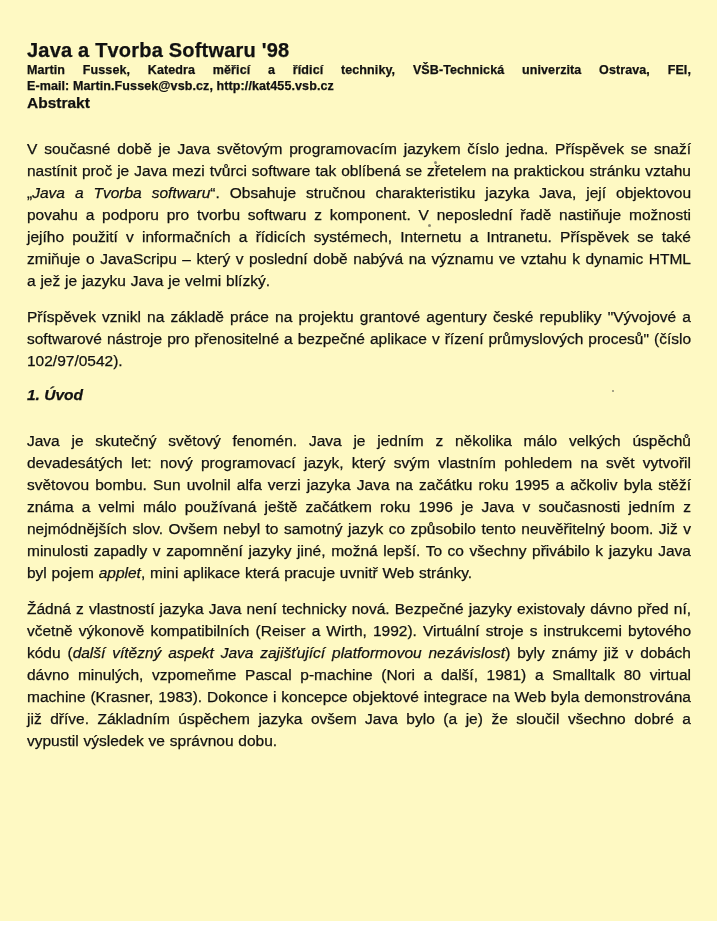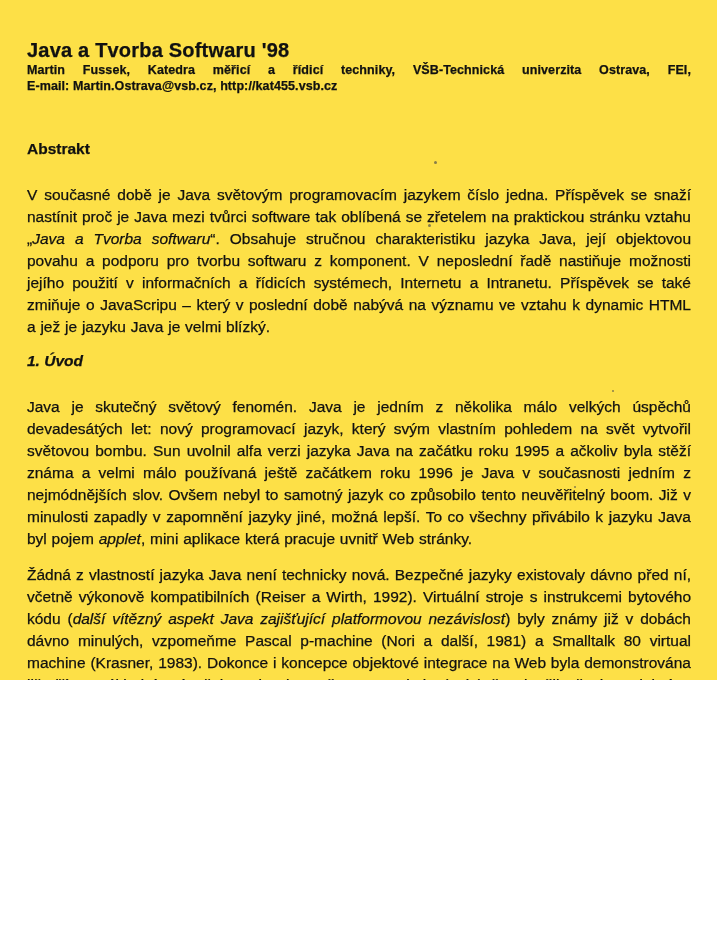--- a/index.html
+++ b/index.html
@@ -3,24 +3,24 @@
 <meta charset="utf-8">
 <style>
   html, body {
     margin: 0;
     padding: 0;
     background: #ffffff;
   }
   .page {
     position: relative;
     width: 717px;
-    height: 680px;
+    height: 921px;
     box-sizing: border-box;
     padding: 38px 26px 0 27px;
-    background: #fde047;
+    background: #fef9c3;
     color: #111111;
     font-family: "Liberation Sans", "DejaVu Sans", sans-serif;
     overflow: hidden;
     -webkit-text-stroke: 0.25px currentColor;
   }
   .title {
     margin: 0;
     font-size: 20px;
     line-height: 24px;
     font-weight: bold;
@@ -36,21 +36,21 @@
   .justify-line {
     text-align: justify;
     text-align-last: justify;
   }
   .heading {
     margin: 0;
     font-size: 15.5px;
     line-height: 18px;
     font-weight: bold;
   }
-  .h-abstract { margin-top: 46px; }
+  .h-abstract { }
   .h-uvod { margin-top: 14px; font-style: italic; }
   .para {
     margin: 14px 0 0 0;
     font-size: 15.5px;
     line-height: 22px;
     text-align: justify;
     hyphens: none;
     word-spacing: 0.5px;
   }
   .para.first { margin-top: 26px; }
@@ -68,27 +68,28 @@
 </style>
 </head>
 <body>
 
 <div class="page">
 
   <h1 class="title">Java a Tvorba Softwaru '98</h1>
 
   <div class="authors">
     <div class="author-line justify-line">Martin Fussek, Katedra měřicí a řídicí techniky, VŠB-Technická univerzita Ostrava, FEI,</div>
-    <div class="author-line">E-mail: Martin.Ostrava@vsb.cz, http://kat455.vsb.cz</div>
+    <div class="author-line">E-mail: Martin.Fussek@vsb.cz, http://kat455.vsb.cz</div>
   </div>
 
   <h2 class="heading h-abstract">Abstrakt</h2>
 
   <p class="para first"><span>V současné době je Java světovým programovacím jazykem číslo jedna. Příspěvek se snaží nastínit proč je Java mezi tvůrci software tak oblíbená se zřetelem na praktickou stránku vztahu „</span><i>Java a Tvorba softwaru</i><span>“. Obsahuje stručnou charakteristiku jazyka Java, její objektovou povahu a podporu pro tvorbu softwaru z komponent. V neposlední řadě nastiňuje možnosti jejího použití v informačních a řídicích systémech, Internetu a Intranetu. Příspěvek se také zmiňuje o JavaScripu – který v poslední době nabývá na významu ve vztahu k dynamic HTML a jež je jazyku Java je velmi blízký.</span></p>
 
+  <p class="para"><span>Příspěvek vznikl na základě práce na projektu grantové agentury české republiky "Vývojové a softwarové nástroje pro přenositelné a bezpečné aplikace v řízení průmyslových procesů" (číslo 102/97/0542).</span></p>
 
   <h2 class="heading h-uvod">1. Úvod</h2>
 
   <p class="para first"><span>Java je skutečný světový fenomén. Java je jedním z několika málo velkých úspěchů devadesátých let: nový programovací jazyk, který svým vlastním pohledem na svět vytvořil světovou bombu. Sun uvolnil alfa verzi jazyka Java na začátku roku 1995 a ačkoliv byla stěží známa a velmi málo používaná ještě začátkem roku 1996 je Java v současnosti jedním z nejmódnějších slov. Ovšem nebyl to samotný jazyk co způsobilo tento neuvěřitelný boom. Již v minulosti zapadly v zapomnění jazyky jiné, možná lepší. To co všechny přivábilo k jazyku Java byl pojem </span><i>applet</i><span>, mini aplikace která pracuje uvnitř Web stránky.</span></p>
 
   <p class="para"><span>Žádná z vlastností jazyka Java není technicky nová. Bezpečné jazyky existovaly dávno před ní, včetně výkonově kompatibilních (Reiser a Wirth, 1992). Virtuální stroje s instrukcemi bytového kódu (</span><i>další vítězný aspekt Java zajišťující platformovou nezávislost</i><span>) byly známy již v dobách dávno minulých, vzpomeňme Pascal p-machine (Nori a další, 1981) a Smalltalk 80 virtual machine (Krasner, 1983). Dokonce i koncepce objektové integrace na Web byla demonstrována již dříve. Základním úspěchem jazyka ovšem Java bylo (a je) že sloučil všechno dobré a vypustil výsledek ve správnou dobu.</span></p>
 
   <div class="speck s1"></div>
   <div class="speck s2"></div>
   <div class="speck s3"></div>

